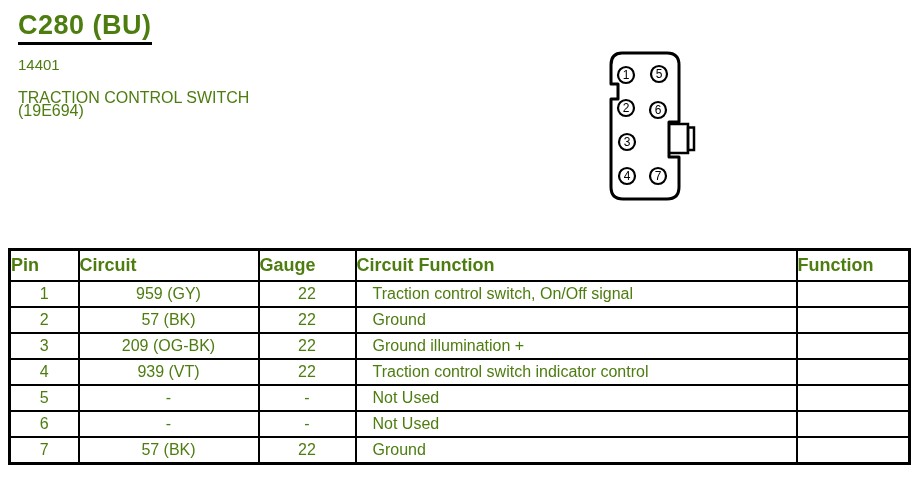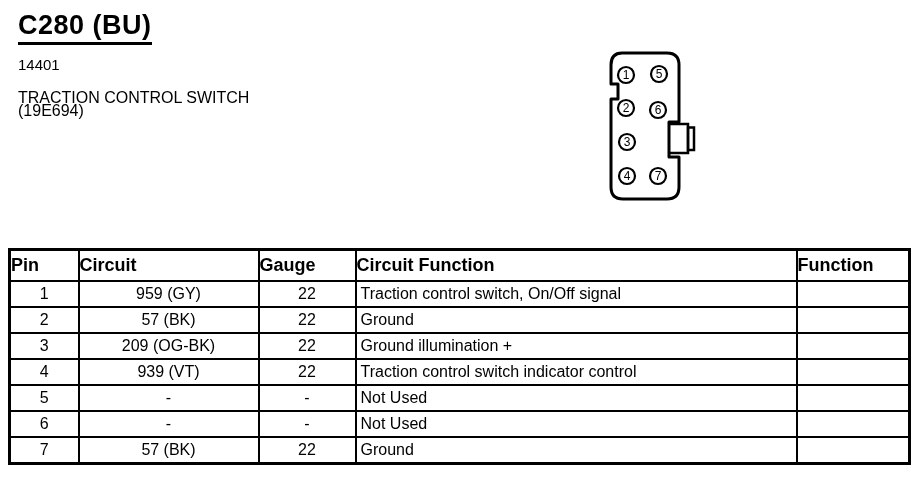--- a/index.html
+++ b/index.html
@@ -6,21 +6,21 @@
     margin: 0;
     padding: 0;
     background: #ffffff;
   }
   .page {
     position: relative;
     width: 918px;
     height: 496px;
     background: #ffffff;
     font-family: "Liberation Sans", sans-serif;
-    color: #000000;
+    color: #4d7c0f;
     overflow: hidden;
   }
 
   
   .connector-id {
     position: absolute;
     left: 18px;
     top: 10px;
     font-size: 27px;
     font-weight: bold;
@@ -107,21 +107,21 @@
     font-size: 16px;
     padding: 0;
   }
   .pinout-table td.c-pin,
   .pinout-table td.c-circuit,
   .pinout-table td.c-gauge {
     text-align: center;
   }
   .pinout-table td.c-function {
     text-align: left;
-    padding-left: 4px;
+    padding-left: 16px;
   }
 </style>
 </head>
 <body>
 
 <div class="page">
 
   <div class="connector-id">C280 (BU)</div>
   <div class="part-number">14401</div>
   <div class="component-name">TRACTION CONTROL SWITCH</div>

